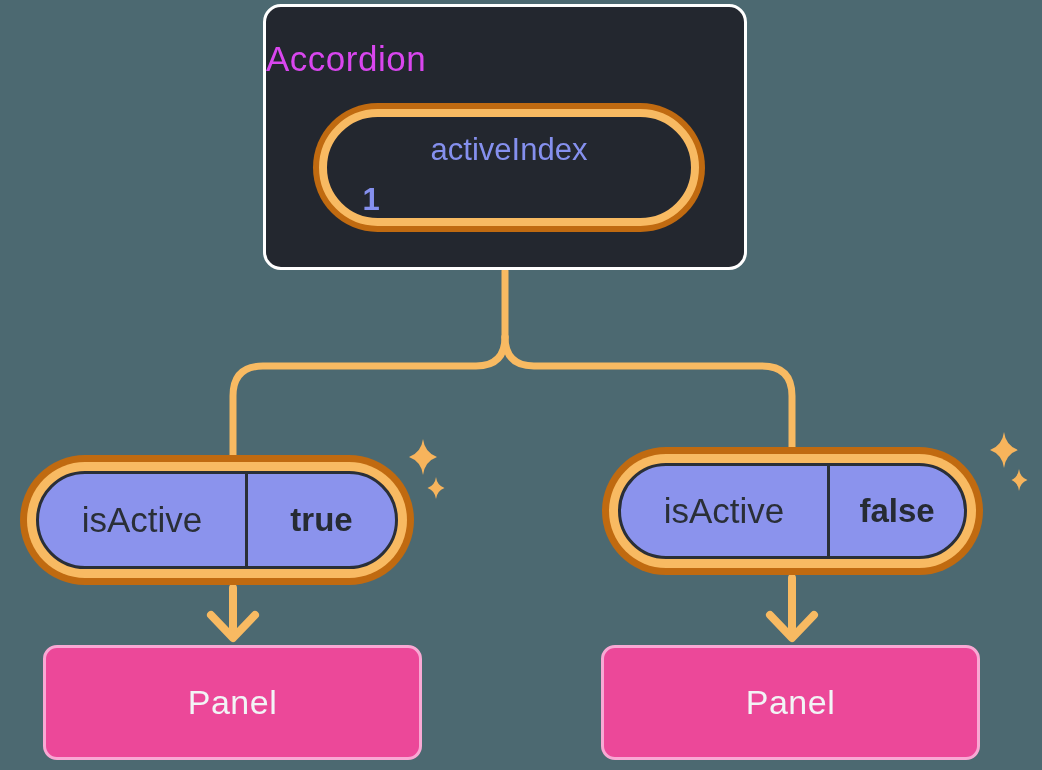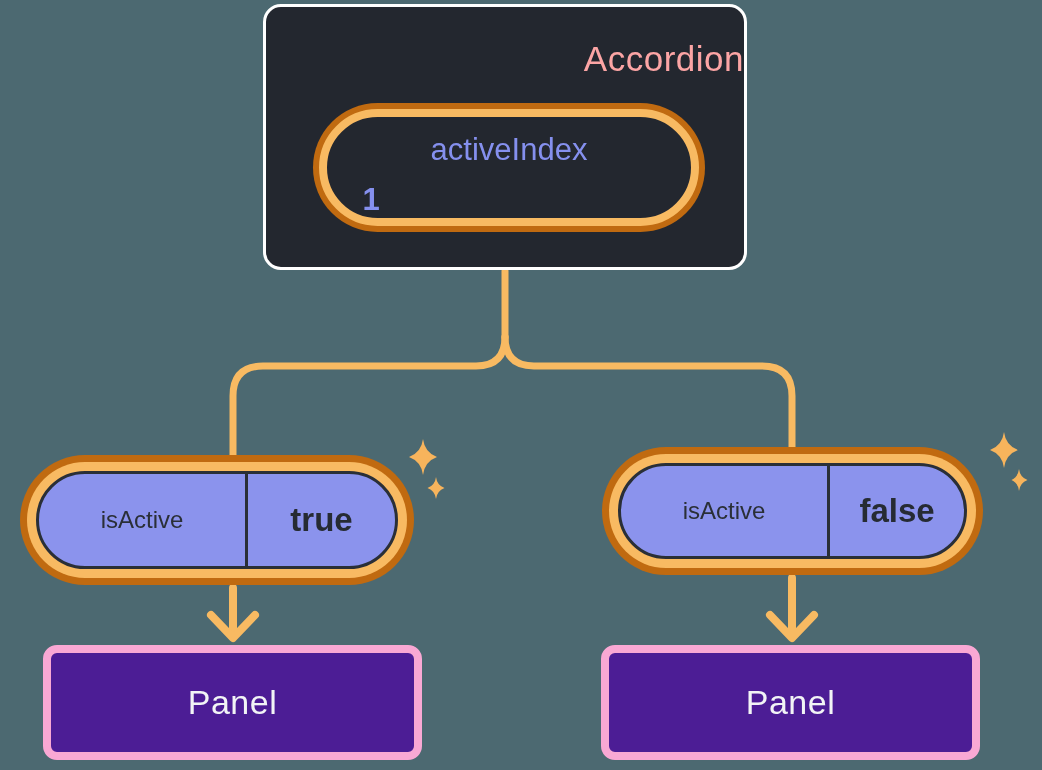--- a/index.html
+++ b/index.html
@@ -11,21 +11,21 @@
   .connector-layer { position:absolute; left:0; top:0; width:1042px; height:770px; }
 
   
   .component-box {
     position:absolute; left:263px; top:4px; width:484px; height:266px;
     box-sizing:border-box; background:#23272F;
     border:3px solid #FFFFFF; border-radius:18px;
   }
   .component-title {
     position:absolute; left:0; top:32px; width:100%;
-    text-align:right; color:#fca5a5; font-size:35px; font-weight:500;
+    text-align:left; color:#d946ef; font-size:35px; font-weight:500;
     letter-spacing:0.5px;
   }
   .state-pill {
     position:absolute; left:53px; top:102px; width:380px; height:117px;
     box-sizing:border-box; border-radius:999px;
     background:#23272F; border:8px solid #F8BA62;
     box-shadow:0 0 0 6px #C06A10;
     display:flex; align-items:stretch;flex-direction:column;
   }
   .state-pill .pill-label {
@@ -42,35 +42,35 @@
   .prop-pill {
     position:absolute; box-sizing:border-box; border-radius:999px;
     background:#8B93ED; border:3px solid #2A2F37;
     box-shadow:0 0 0 9px #F8BA62, 0 0 0 16px #C06A10;
     display:flex; align-items:stretch;
   }
   .prop-pill.left  { left:36px;  top:471px; width:362px; height:98px; }
   .prop-pill.right { left:618px; top:463px; width:349px; height:96px; }
   .prop-pill .pill-label {
     flex:1; display:flex; align-items:center; justify-content:center;
-    color:#2A2F37; font-size:24px;
+    color:#2A2F37; font-size:35px;
   }
   .prop-pill .pill-divider { width:3px; background:#2A2F37; }
   .prop-pill .pill-value {
     display:flex; align-items:center; justify-content:center;
     color:#262B33; font-size:33px; font-weight:700;
   }
   .prop-pill.left  .pill-value { width:147px; }
   .prop-pill.right .pill-value { width:134px; }
 
   
   .panel-box {
     position:absolute; top:645px; width:379px; height:115px;
-    box-sizing:border-box; background:#4c1d95;
-    border:8px solid #f9a8d4; border-radius:14px;
+    box-sizing:border-box; background:#ec4899;
+    border:3px solid #f9a8d4; border-radius:14px;
     display:flex; align-items:center; justify-content:center;
     color:#F2F4F6; font-size:34px; letter-spacing:0.5px;
   }
   .panel-box.left  { left:43px; }
   .panel-box.right { left:601px; }
 </style>
 </head>
 <body>
 
 <div class="canvas">

